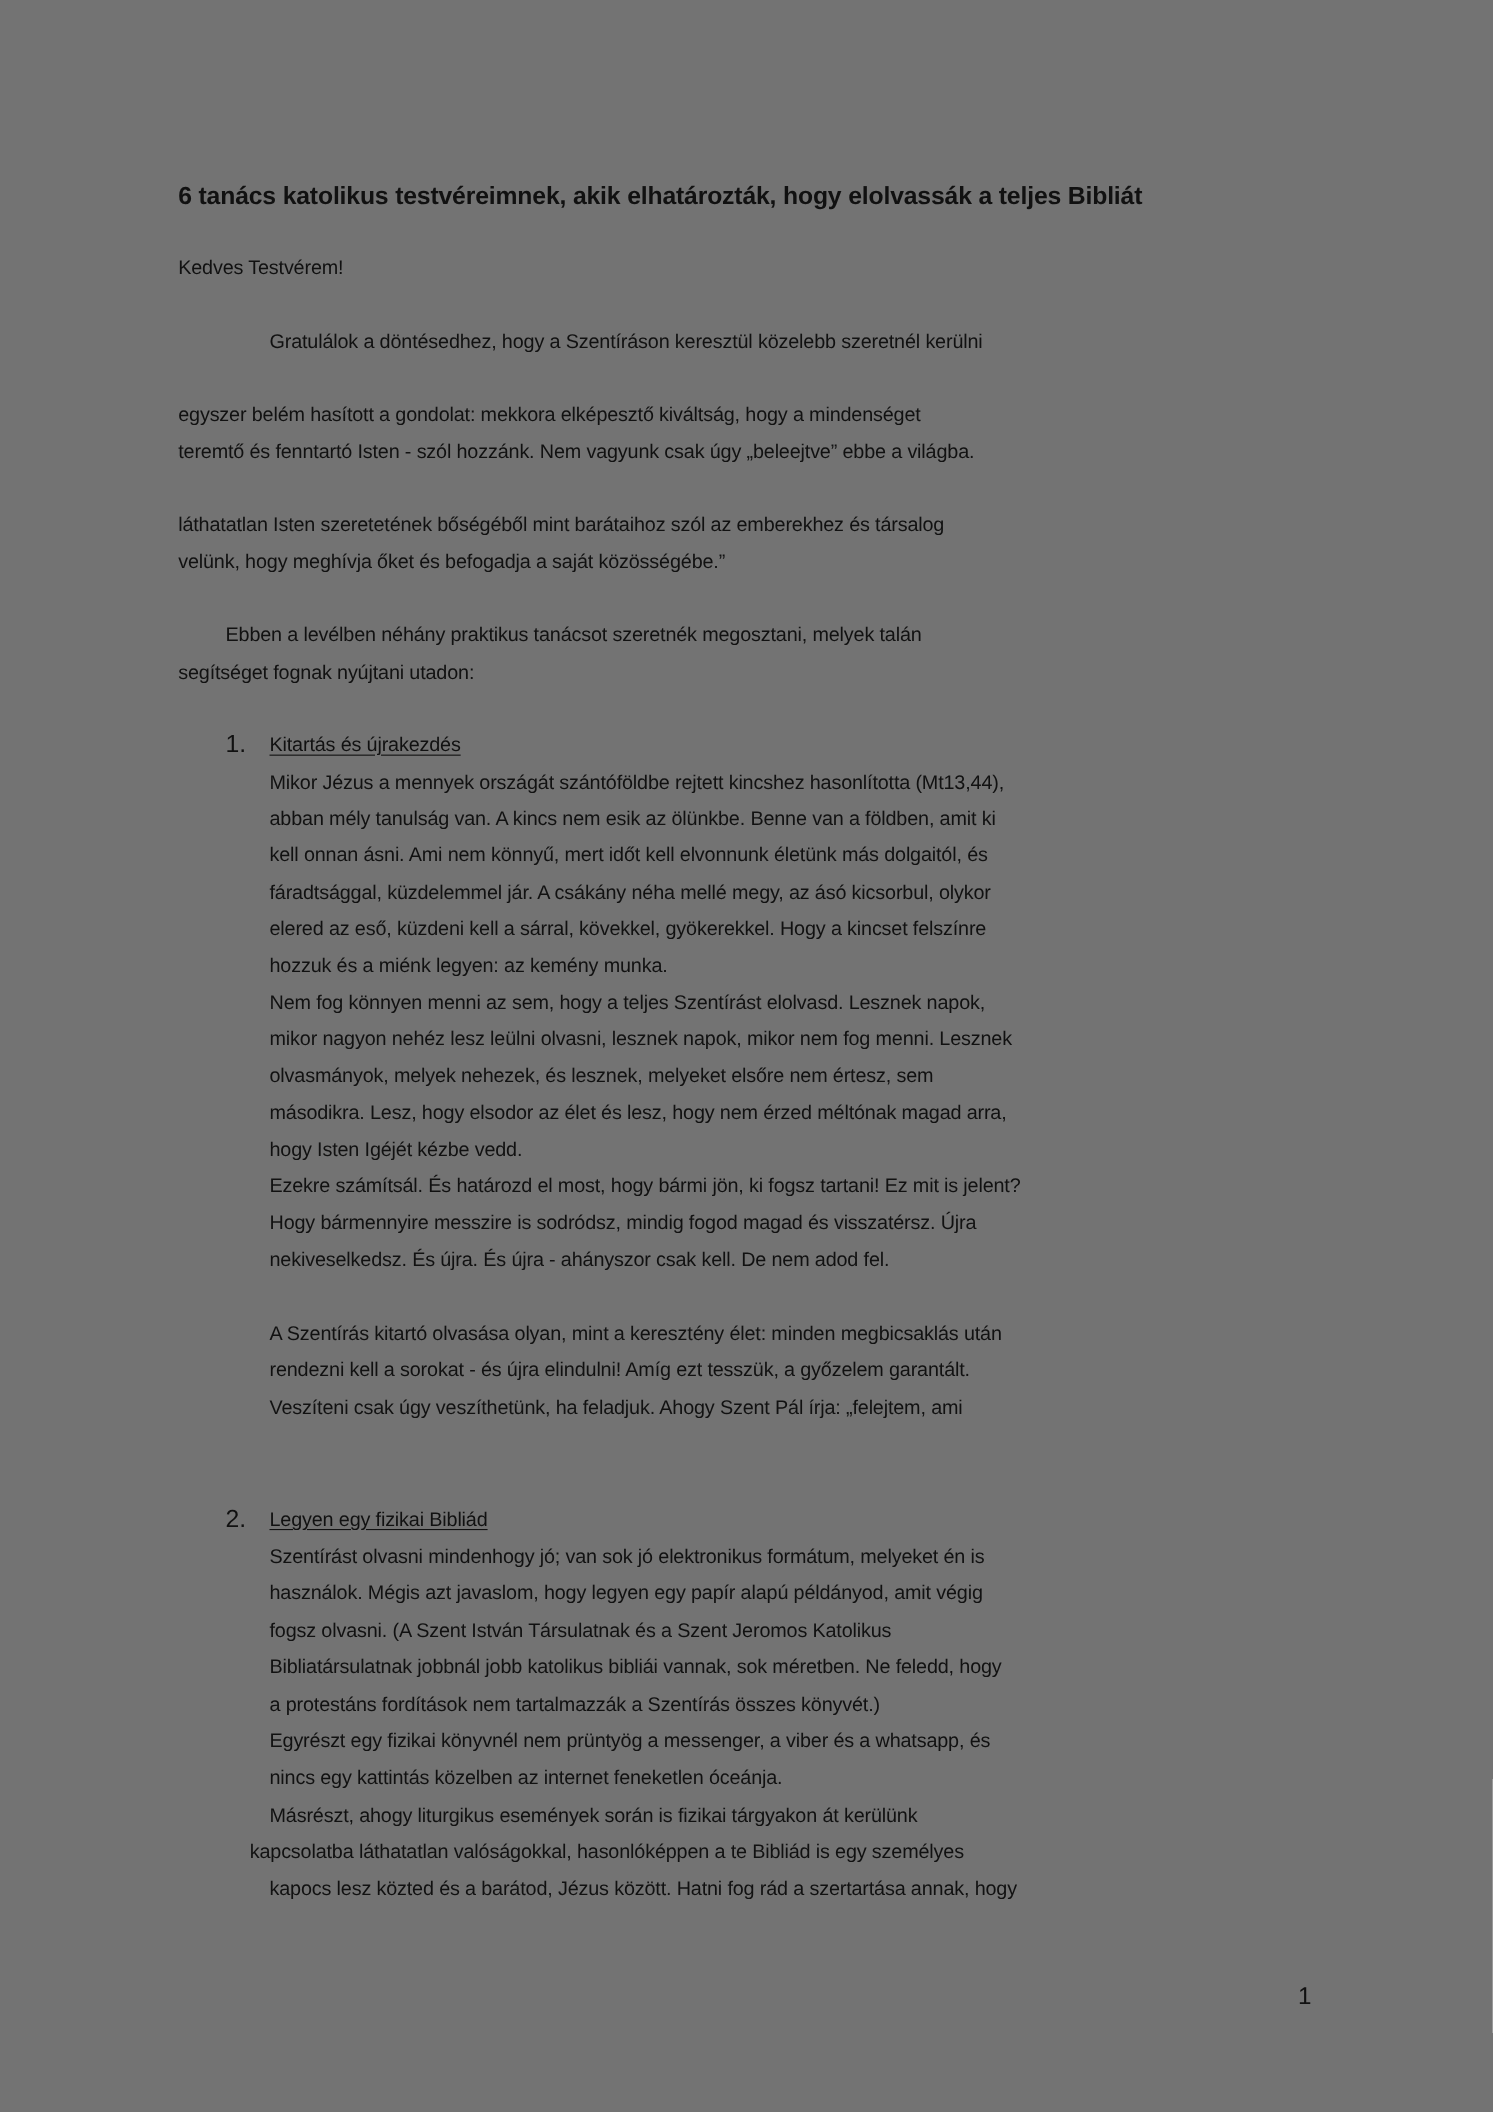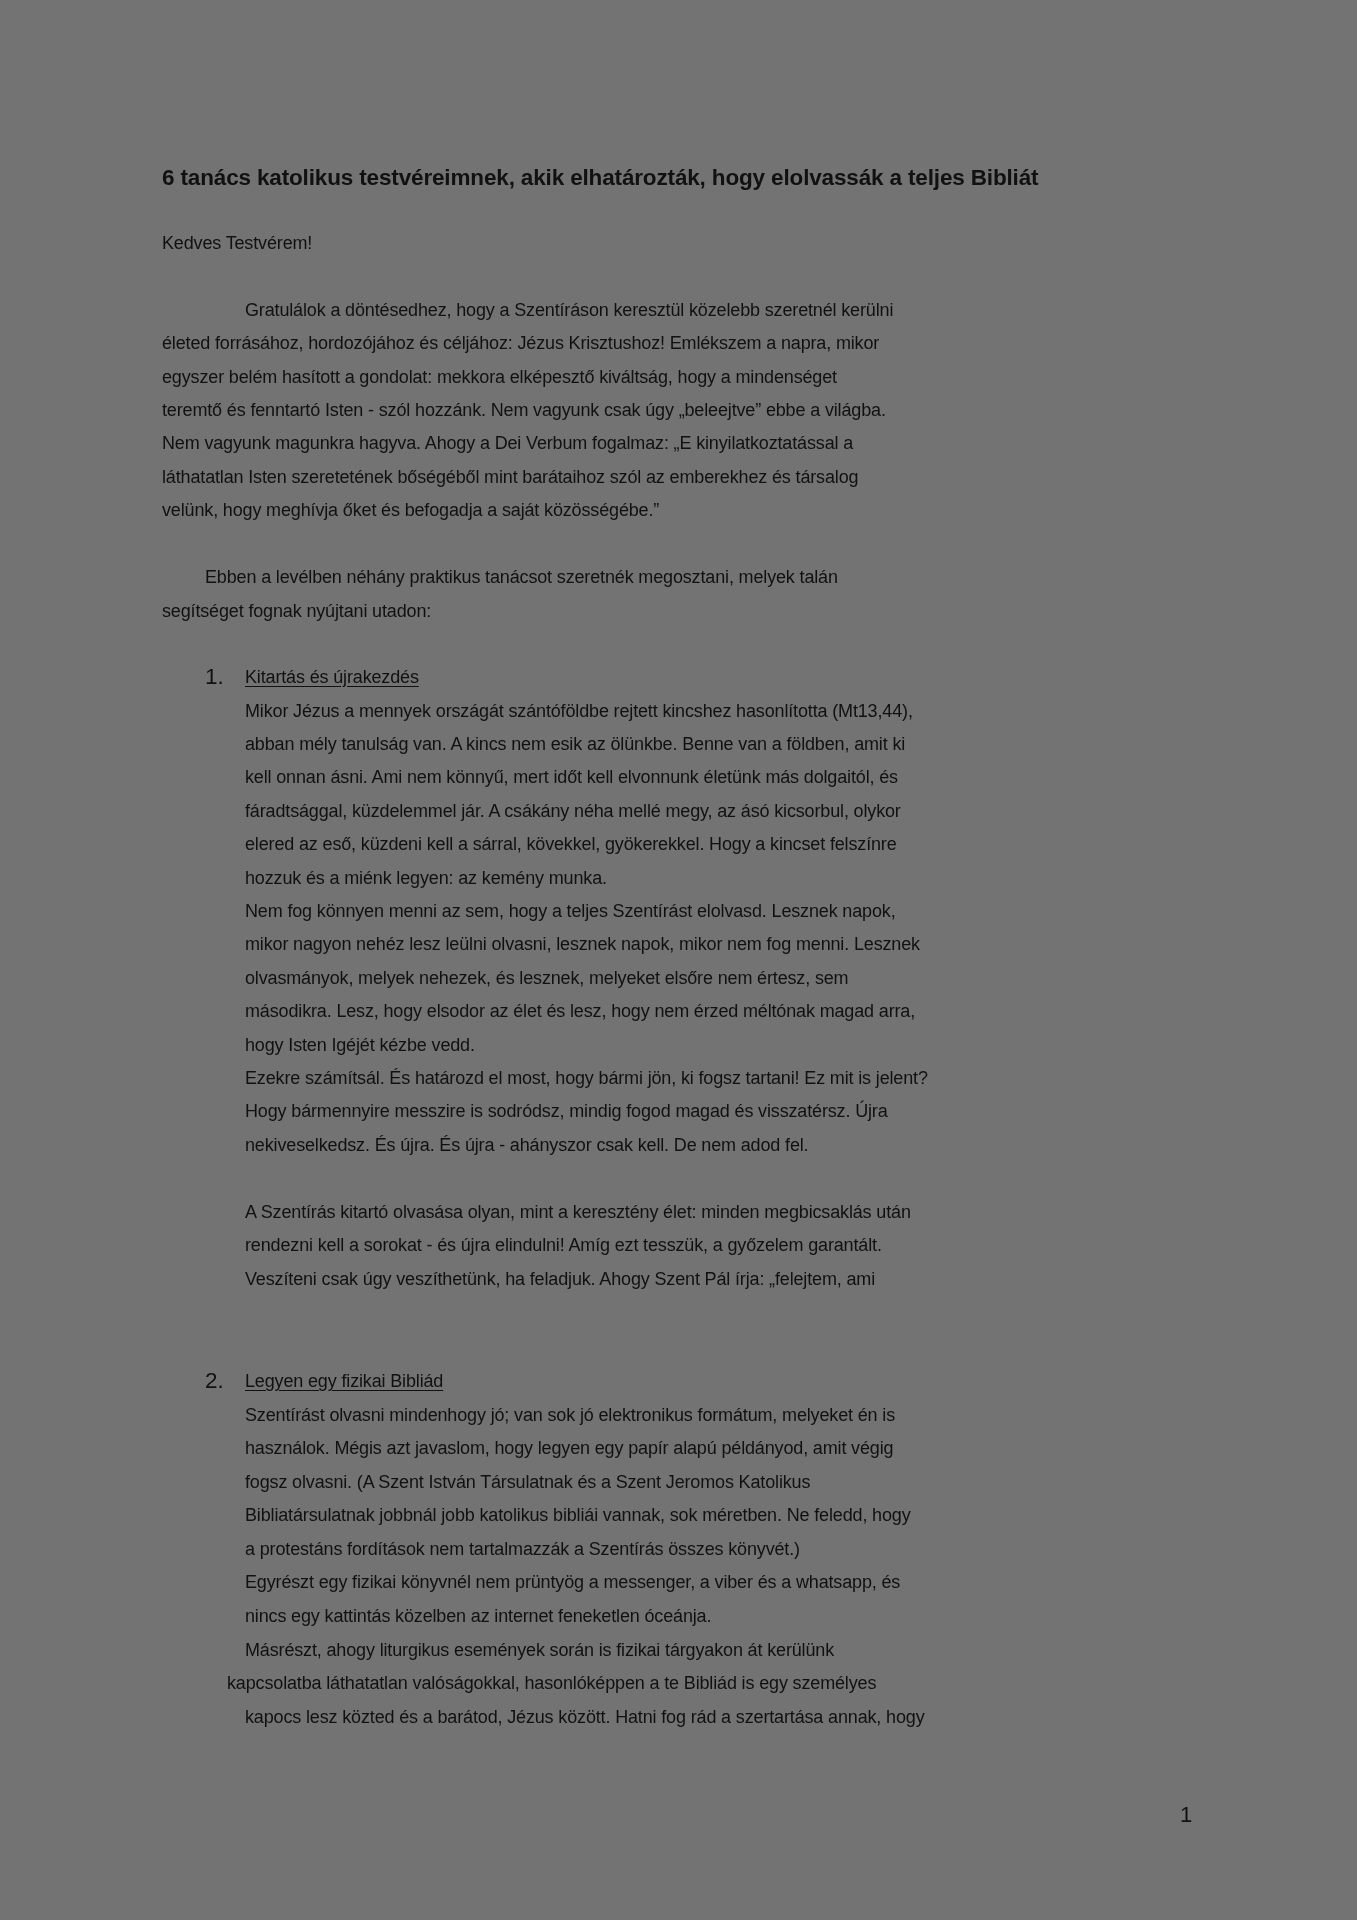--- a/index.html
+++ b/index.html
@@ -15,24 +15,22 @@
 </style>
 </head>
 <body>
 
 <div class="page">
 
   <div class="line title" style="left:162px; top:161px;">6 tanács katolikus testvéreimnek, akik elhatározták, hogy elolvassák a teljes Bibliát</div>
   <div class="line" style="left:162px; top:226px;">Kedves Testvérem!</div>
 
   <div class="line" style="left:245px; top:293px;">Gratulálok a döntésedhez, hogy a Szentíráson keresztül közelebb szeretnél kerülni</div>
-  <div class="line" style="left:162px; top:326px;">életed forrásához, hordozójához és céljához: Jézus Krisztushoz! Emlékszem a napra, mikor</div>
   <div class="line" style="left:162px; top:360px;">egyszer belém hasított a gondolat: mekkora elképesztő kiváltság, hogy a mindenséget</div>
   <div class="line" style="left:162px; top:393px;">teremtő és fenntartó Isten - szól hozzánk. Nem vagyunk csak úgy „beleejtve” ebbe a világba.</div>
-  <div class="line" style="left:162px; top:426px;">Nem vagyunk magunkra hagyva. Ahogy a Dei Verbum fogalmaz: „E kinyilatkoztatással a</div>
   <div class="line" style="left:162px; top:460px;">láthatatlan Isten szeretetének bőségéből mint barátaihoz szól az emberekhez és társalog</div>
   <div class="line" style="left:162px; top:493px;">velünk, hogy meghívja őket és befogadja a saját közösségébe.”</div>
 
   <div class="line" style="left:205px; top:560px;">Ebben a levélben néhány praktikus tanácsot szeretnék megosztani, melyek talán</div>
   <div class="line" style="left:162px; top:594px;">segítséget fognak nyújtani utadon:</div>
 
   <div class="num" style="left:205px; top:660px;">1.</div>
   <div class="line heading" style="left:245px; top:660px;">Kitartás és újrakezdés</div>
   <div class="line" style="left:245px; top:694px;text-align:right;">Mikor Jézus a mennyek országát szántóföldbe rejtett kincshez hasonlította (Mt13,44),</div>
   <div class="line" style="left:245px; top:727px;">abban mély tanulság van. A kincs nem esik az ölünkbe. Benne van a földben, amit ki</div>

